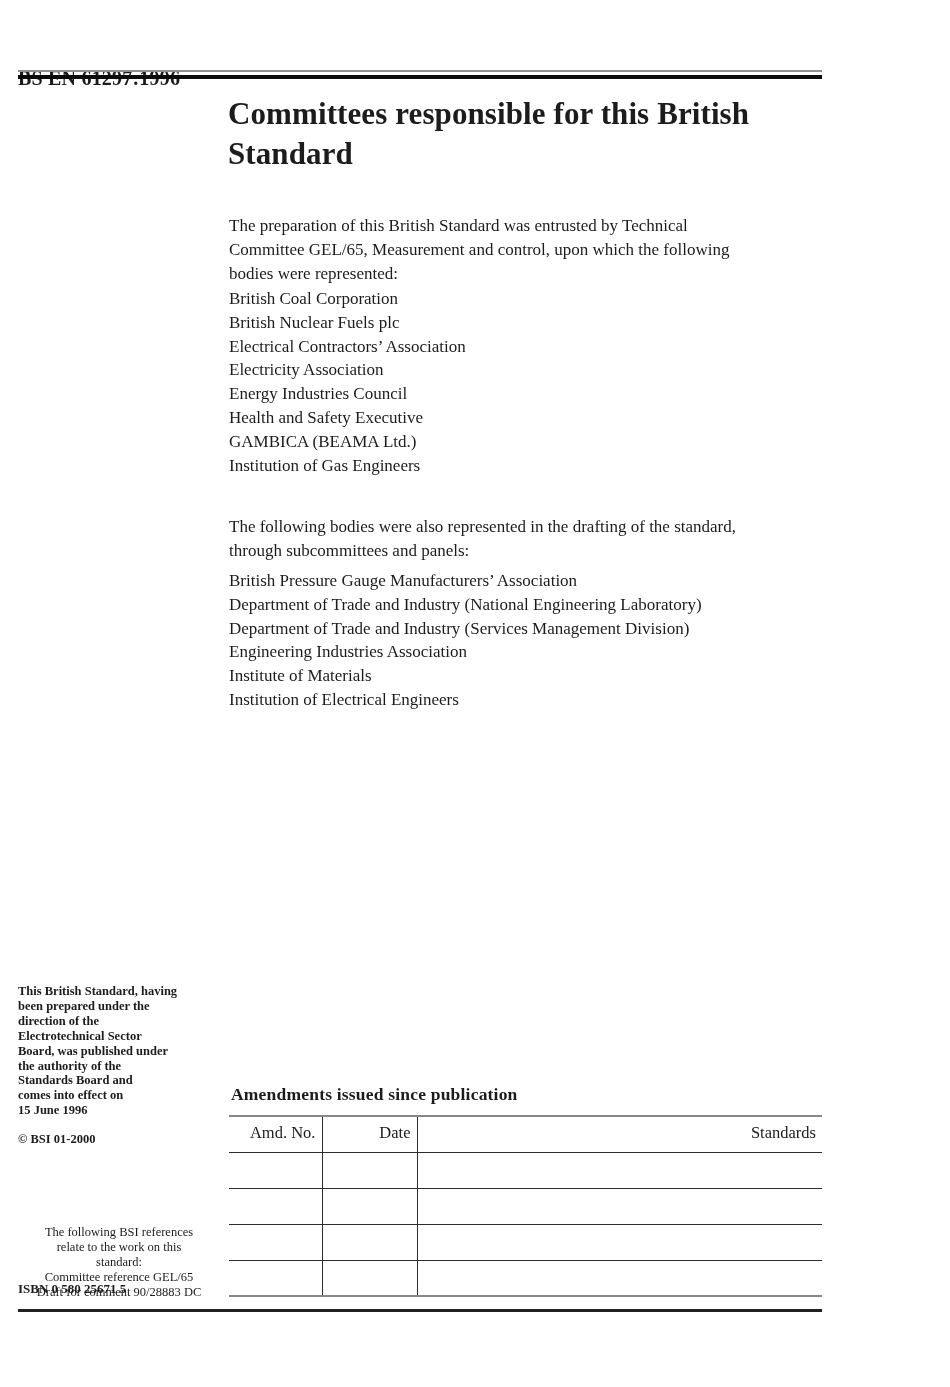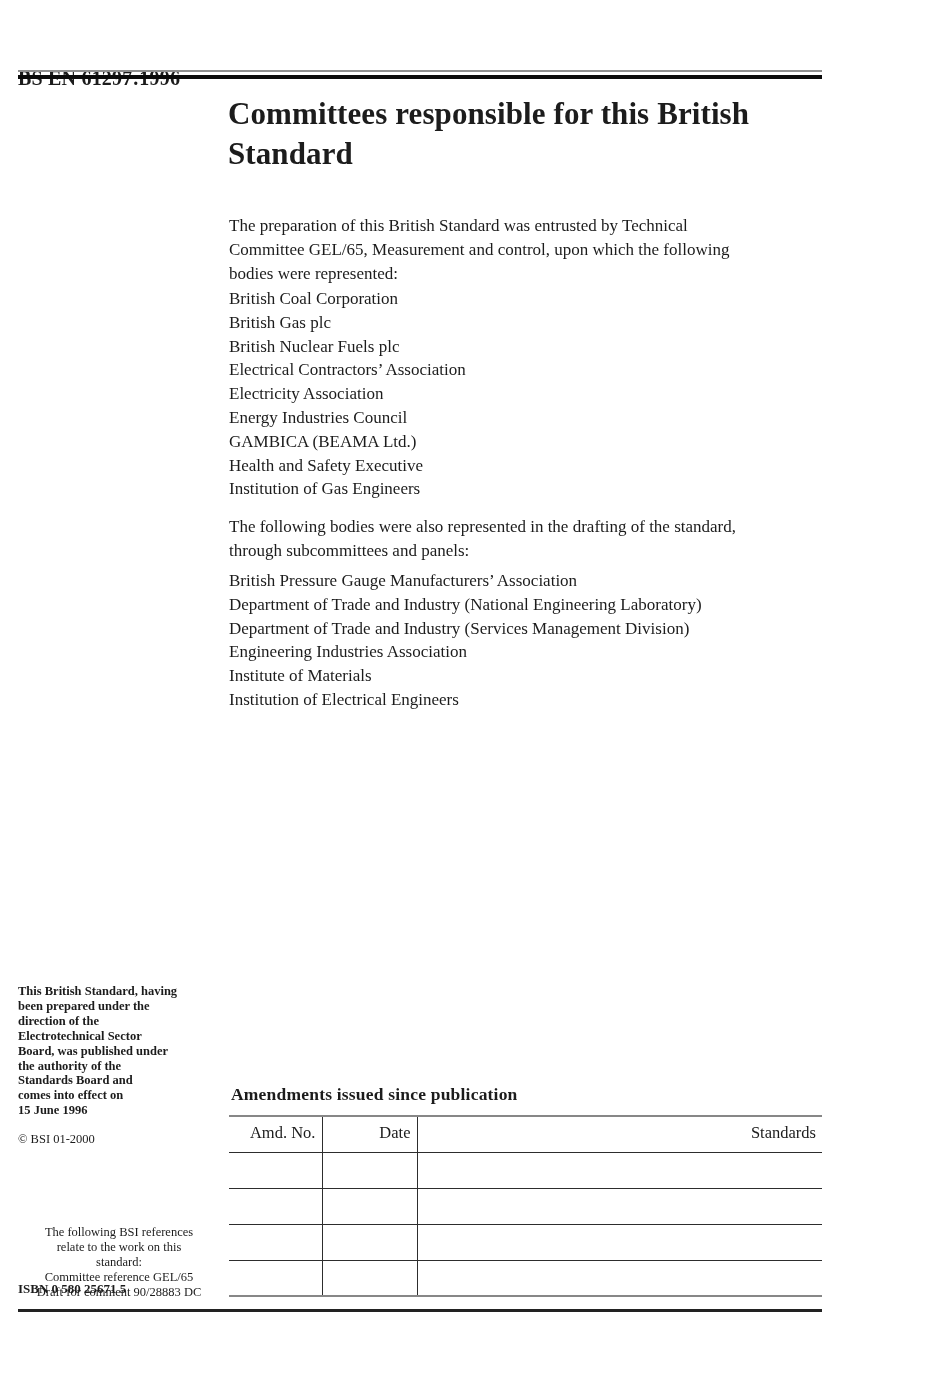--- a/index.html
+++ b/index.html
@@ -36,21 +36,21 @@
   .list-drafting    { top: 569px; }
   .body-list div { height: 23.8px; }
 
   
   .side {
     left: 18px; width: 202px;
     font-size: 12.5px; line-height: 14.9px;
     white-space: pre-line;
   }
   .side-effect     { top: 984px; font-weight: bold; }
-  .side-copyright  { top: 1132px; }
+  .side-copyright  { top: 1132px; font-weight: bold; }
   .side-references { top: 1225px; text-align: center; }
   .side-isbn       { top: 1282px; font-size: 13px; font-weight: bold; white-space: nowrap; }
 
   
   .amend-heading {
     left: 231px; top: 1084px;
     font-size: 17.5px; font-weight: bold; letter-spacing: 0.2px;
   }
   .amend-table {
     position: absolute; left: 229px; top: 1115px; width: 593px;
@@ -86,27 +86,26 @@
   <div class="abs rule-thick"></div>
 
   <h1 class="abs title">Committees responsible for this British Standard</h1>
 
   <p class="abs para para-intro">The preparation of this British Standard was entrusted by Technical
 Committee GEL/65, Measurement and control, upon which the following
 bodies were represented:</p>
 
   <div class="abs body-list list-represented">
     <div>British Coal Corporation</div>
-    <div>British Gas plc</div>
     <div>British Nuclear Fuels plc</div>
     <div>Electrical Contractors’ Association</div>
     <div>Electricity Association</div>
     <div>Energy Industries Council</div>
+    <div>Health and Safety Executive</div>
     <div>GAMBICA (BEAMA Ltd.)</div>
-    <div>Health and Safety Executive</div>
     <div>Institution of Gas Engineers</div>
   </div>
 
   <p class="abs para para-drafting">The following bodies were also represented in the drafting of the standard,
 through subcommittees and panels:</p>
 
   <div class="abs body-list list-drafting">
     <div>British Pressure Gauge Manufacturers’ Association</div>
     <div>Department of Trade and Industry (National Engineering Laboratory)</div>
     <div>Department of Trade and Industry (Services Management Division)</div>

